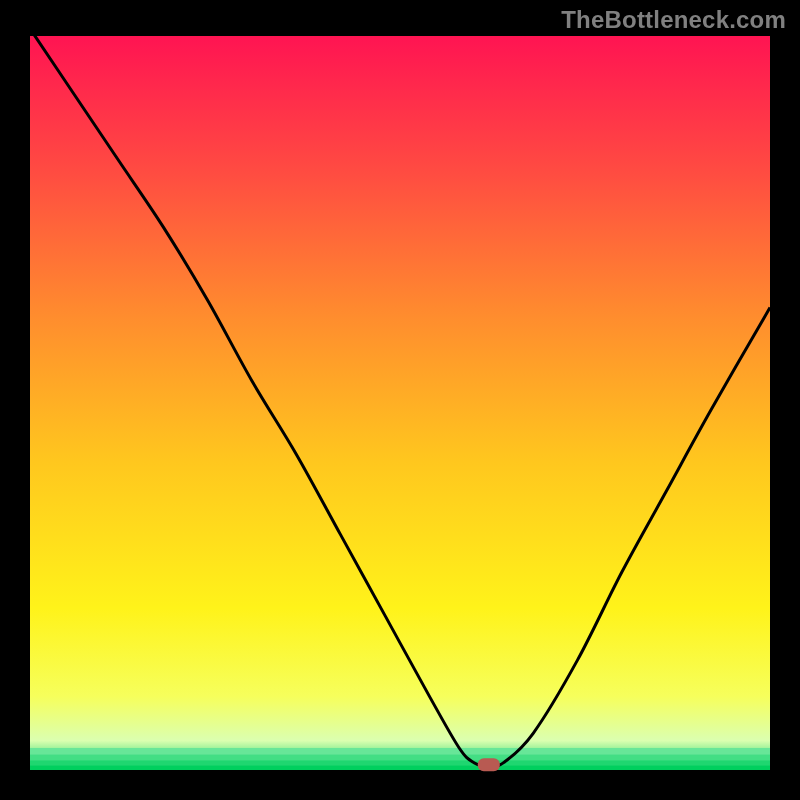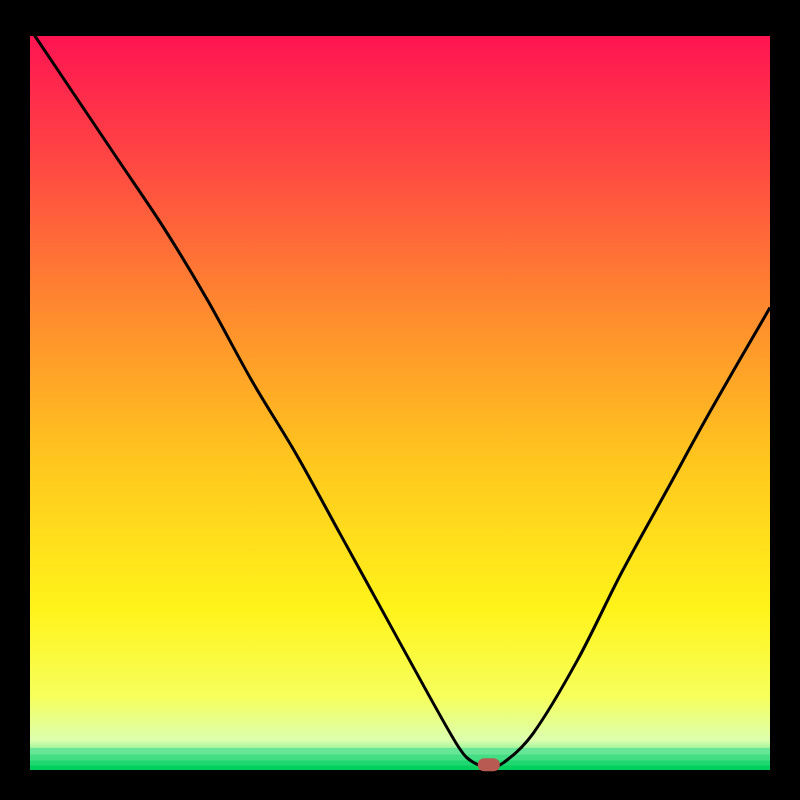--- a/index.html
+++ b/index.html
@@ -27,20 +27,21 @@
     letter-spacing: 0.2px;
   }
   svg {
     display: block;
   }
 </style>
 </head>
 <body>
 
 <div class="frame">
+  <div class="watermark">TheBottleneck.com</div>
 
   <svg id="chart-svg" width="800" height="800" viewBox="0 0 800 800">
     <defs>
       <linearGradient id="bg-grad" x1="0" y1="0" x2="0" y2="1">
           <stop offset="0%" stop-color="#ff1452"></stop>
           <stop offset="18%" stop-color="#ff4a42"></stop>
           <stop offset="38%" stop-color="#ff8c2e"></stop>
           <stop offset="57.99999999999999%" stop-color="#ffc71e"></stop>
           <stop offset="78%" stop-color="#fff31a"></stop>
           <stop offset="90%" stop-color="#f6ff5c"></stop>

